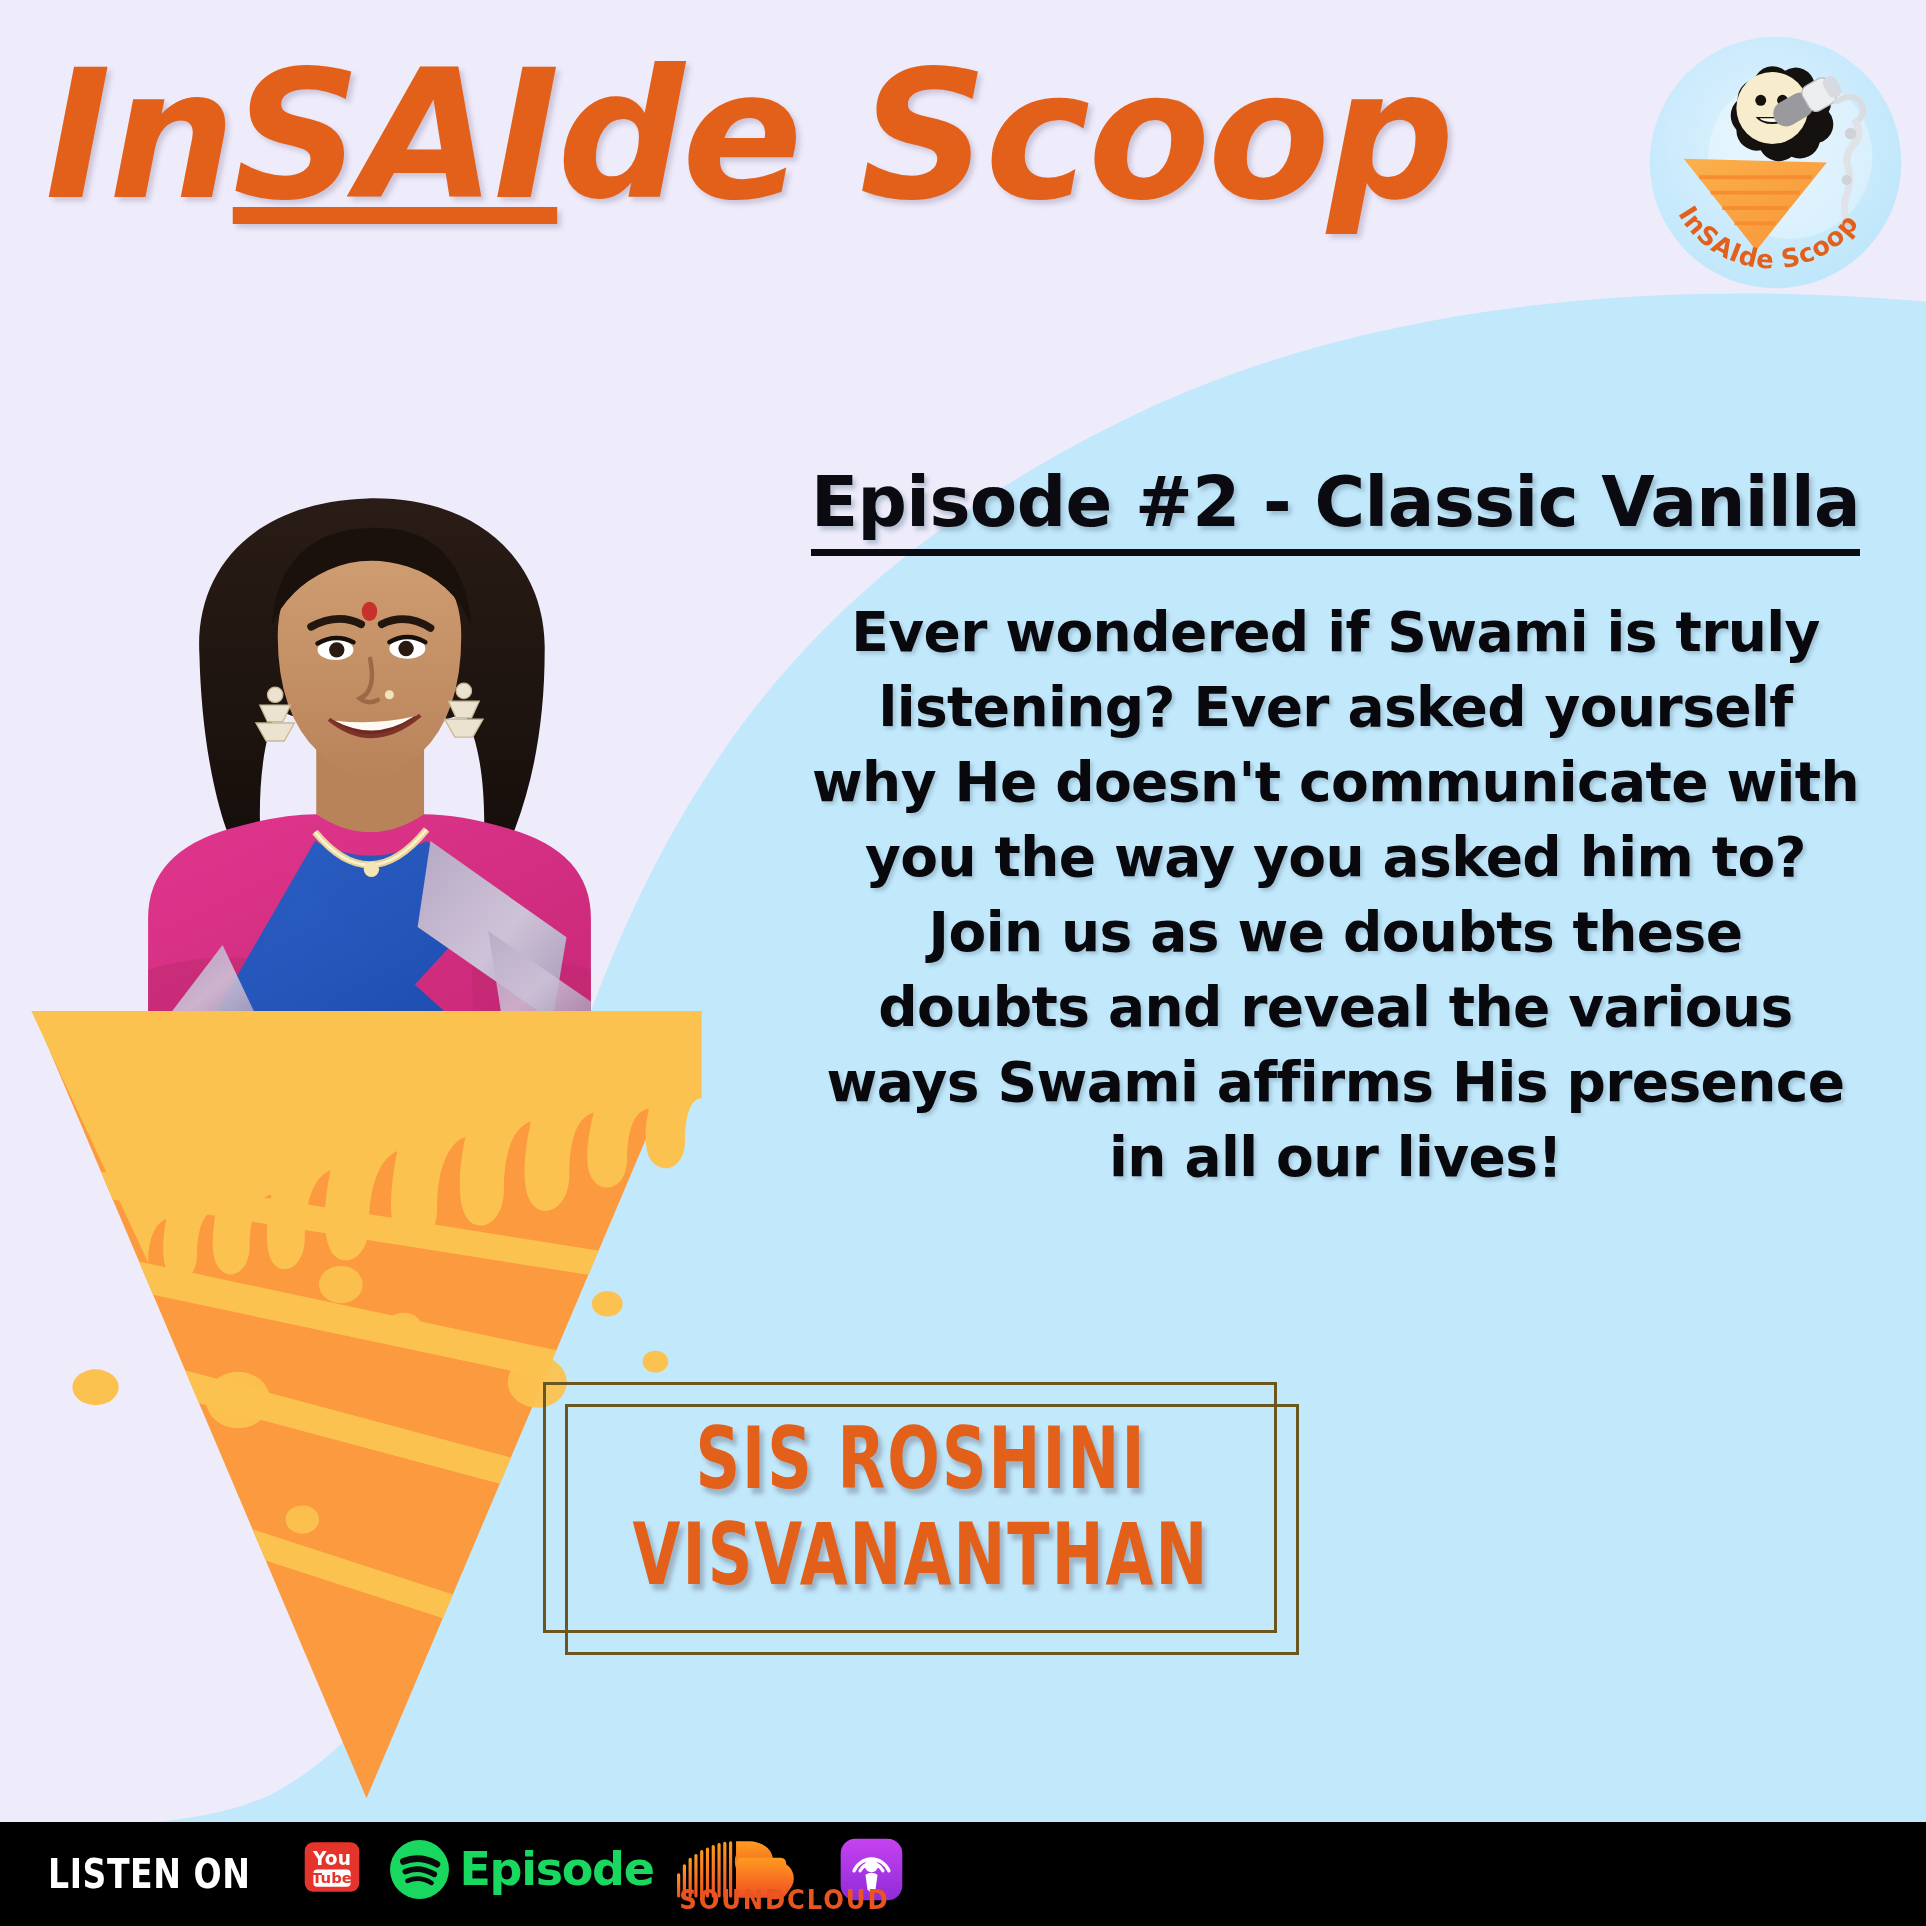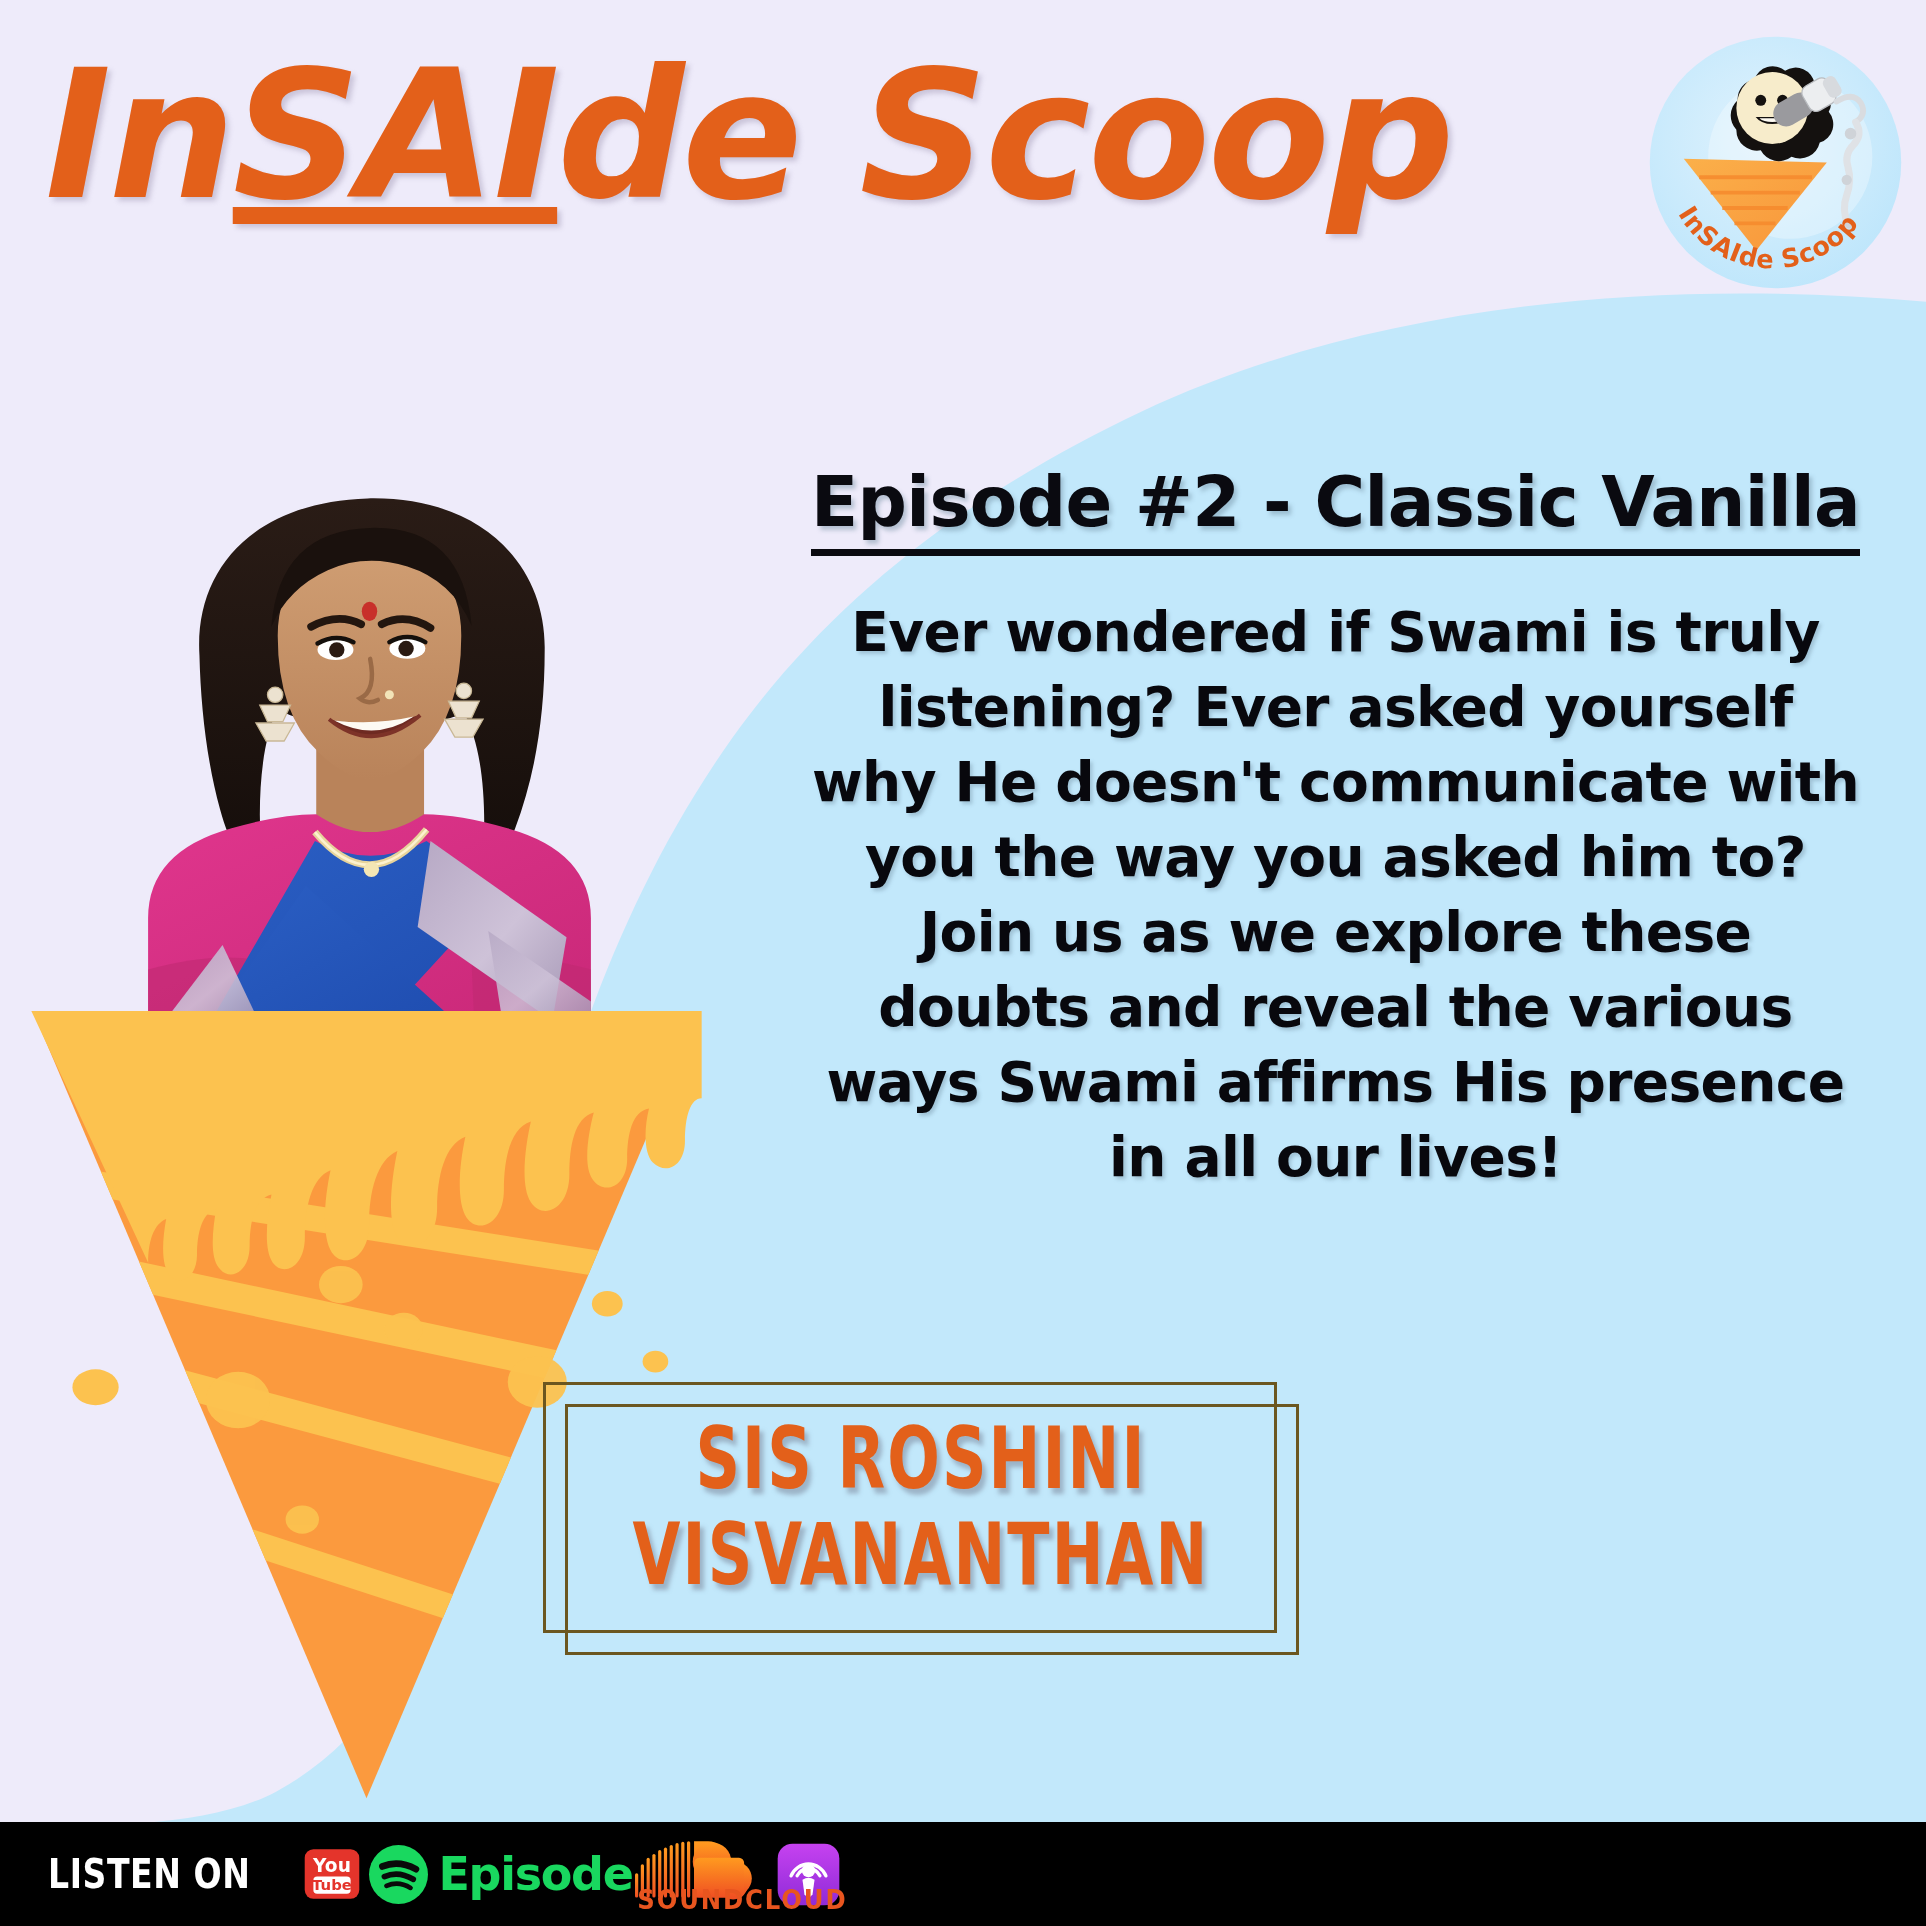--- a/index.html
+++ b/index.html
@@ -85,21 +85,21 @@
   .footer{
     position:absolute;left:0;bottom:0;width:1926px;height:104px;
     background:#000;display:flex;align-items:center;
   }
   .listen{
     font-family:"DejaVu Sans Condensed","DejaVu Sans",sans-serif;
     font-weight:700;font-size:40px;color:#fff;letter-spacing:0.6px;
     margin-left:48px;transform:scaleX(.92);transform-origin:left center;
     white-space:nowrap;
   }
-  .plats{display:flex;align-items:center;margin-left:33px;gap:2px;}
+  .plats{display:flex;align-items:flex-start;margin-left:33px;gap:23px;}
   .plat{display:flex;align-items:center;}
   .yt{width:62px;height:62px;}
   .sp{display:flex;align-items:center;gap:6.4px;}
   .sp-txt{
     font-family:"DejaVu Sans",sans-serif;font-weight:700;
     font-size:46px;color:#19d85f;letter-spacing:-1.3px;
   }
   .sc{position:relative;width:138px;height:77px;}
   .sc-txt{
     position:absolute;left:2.6px;bottom:-2.6px;
@@ -326,21 +326,21 @@
     </g>
   </svg>
 
   <div class="content">
     <div class="ep-title">Episode #2 - Classic Vanilla</div>
     <div class="ep-body">
       <div>Ever wondered if Swami is truly</div>
       <div>listening? Ever asked yourself</div>
       <div>why He doesn't communicate with</div>
       <div>you the way you asked him to?</div>
-      <div>Join us as we explore these</div>
+      <div>Join us as we doubts these</div>
       <div>doubts and reveal the various</div>
       <div>ways Swami affirms His presence</div>
       <div>in all our lives!</div>
     </div>
   </div>
 
   <div class="plate">
     <div class="frm a"></div>
     <div class="frm b"></div>
     <div class="names">

